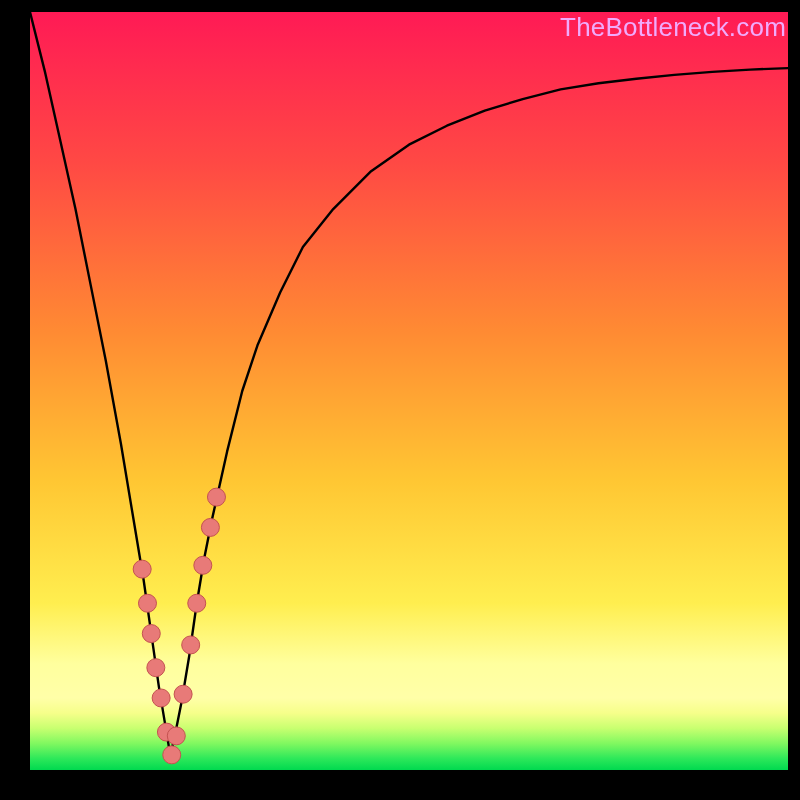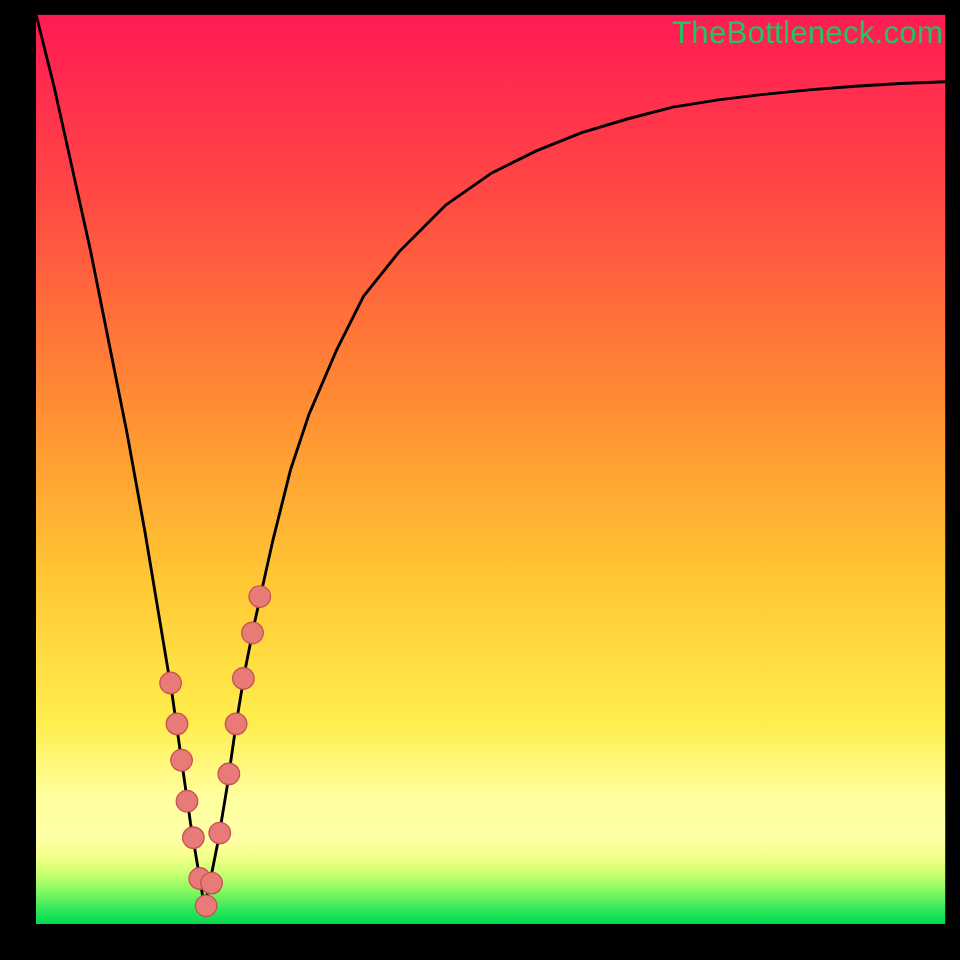--- a/index.html
+++ b/index.html
@@ -28,21 +28,21 @@
     display: block;
     width: 100%;
     height: 100%;
   }
   .watermark {
     position: absolute;
     top: 12px;
     right: 14px;
     font-size: 26px;
     font-weight: 400;
-    color: #22c55e;
+    color: #f0abfc;
     letter-spacing: 0.2px;
     user-select: none;
     font-family: Arial, Helvetica, sans-serif;
   }
 </style>
 </head>
 <body>
 
 <div class="frame">
   <div class="plot">

